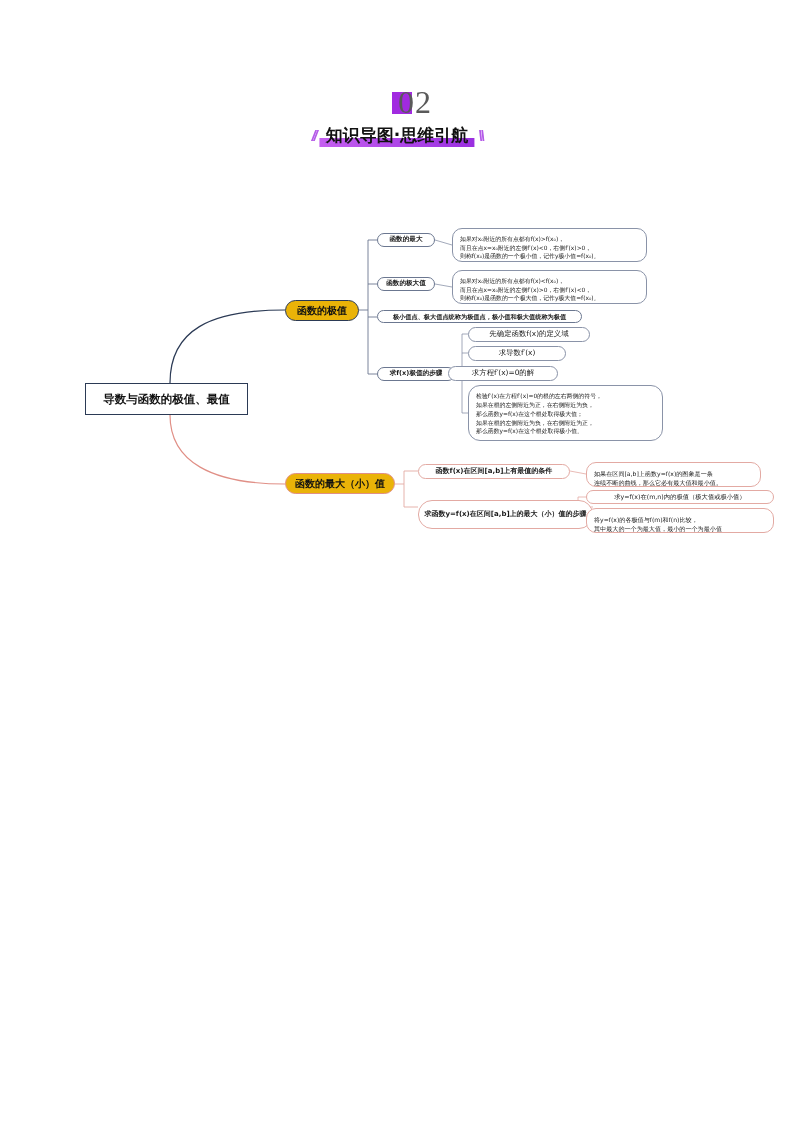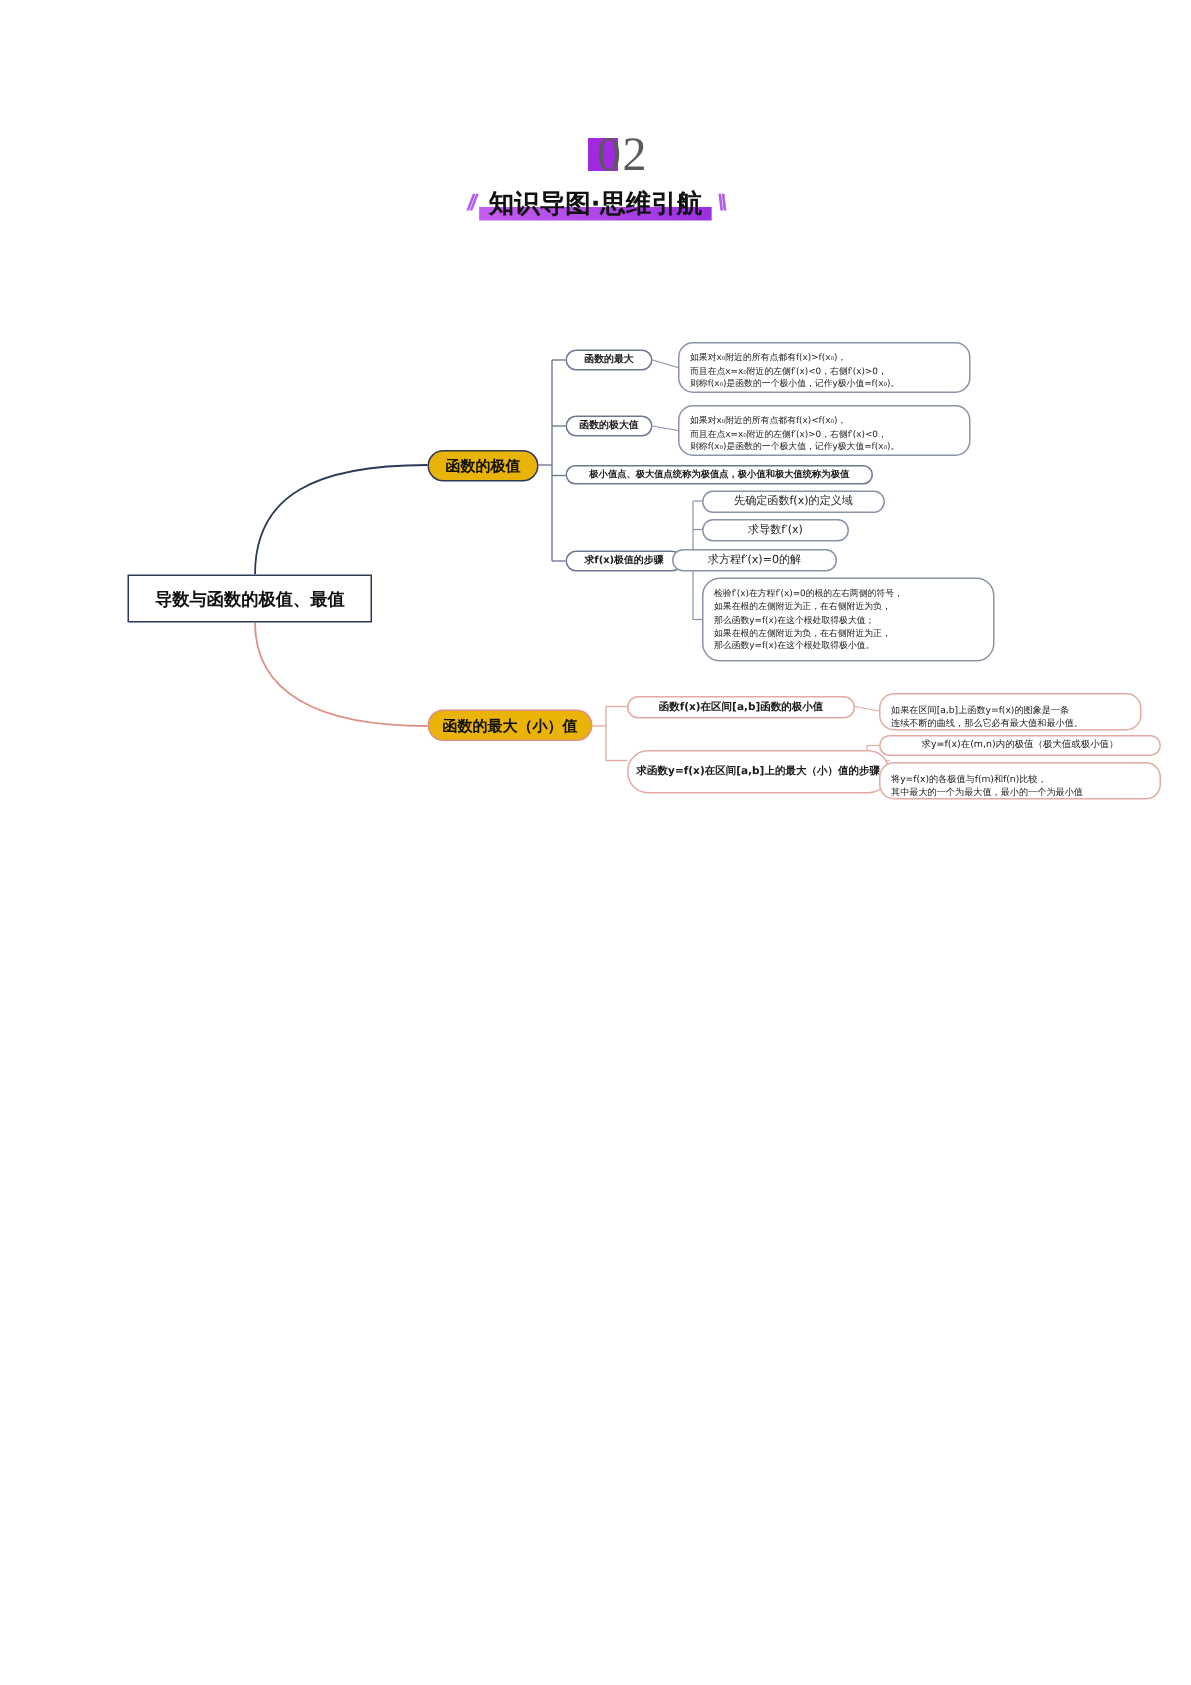--- a/index.html
+++ b/index.html
@@ -212,21 +212,21 @@
     <div class="node lvl3 navy s2">求导数f′(x)</div>
     <div class="node lvl3 navy s3">求方程f′(x)=0的解</div>
     <div class="node lvl3 navy s4">
       <span class="ln">检验f′(x)在方程f′(x)=0的根的左右两侧的符号，</span>
       <span class="ln">如果在根的左侧附近为正，在右侧附近为负，</span>
       <span class="ln">那么函数y=f(x)在这个根处取得极大值；</span>
       <span class="ln">如果在根的左侧附近为负，在右侧附近为正，</span>
       <span class="ln">那么函数y=f(x)在这个根处取得极小值。</span>
     </div>
 
-    <div class="node lvl2 rose m-cond">函数f(x)在区间[a,b]函数的极小值</div>
+    <div class="node lvl2 rose m-cond">函数f(x)在区间[a,b]上有最值的条件</div>
     <div class="node lvl2 rose m-step">求函数y=f(x)在区间[a,b]上的最大（小）值的步骤</div>
 
     <div class="node lvl3 rose r1">
       <span class="ln">如果在区间[a,b]上函数y=f(x)的图象是一条</span>
       <span class="ln">连续不断的曲线，那么它必有最大值和最小值。</span>
     </div>
     <div class="node lvl3 rose r2">求y=f(x)在(m,n)内的极值（极大值或极小值）</div>
     <div class="node lvl3 rose r3">
       <span class="ln">将y=f(x)的各极值与f(m)和f(n)比较，</span>
       <span class="ln">其中最大的一个为最大值，最小的一个为最小值</span>

